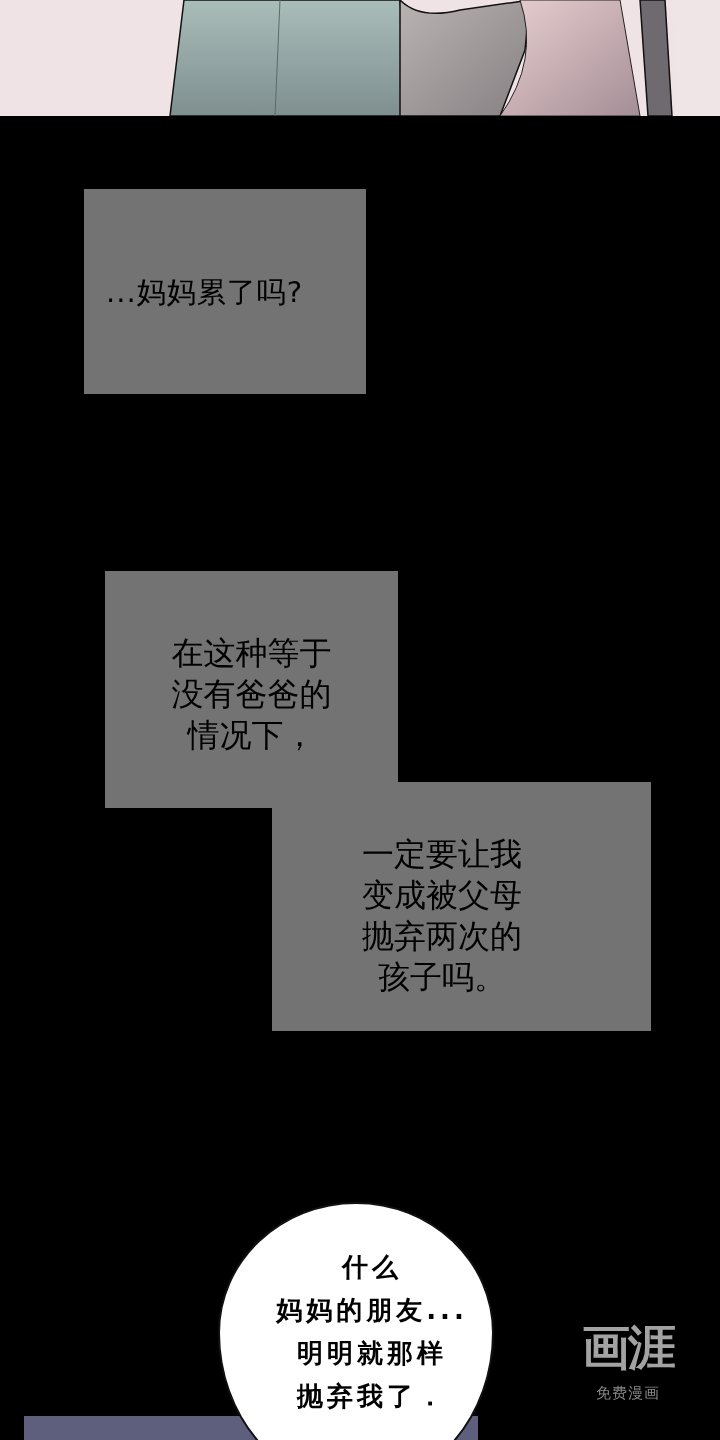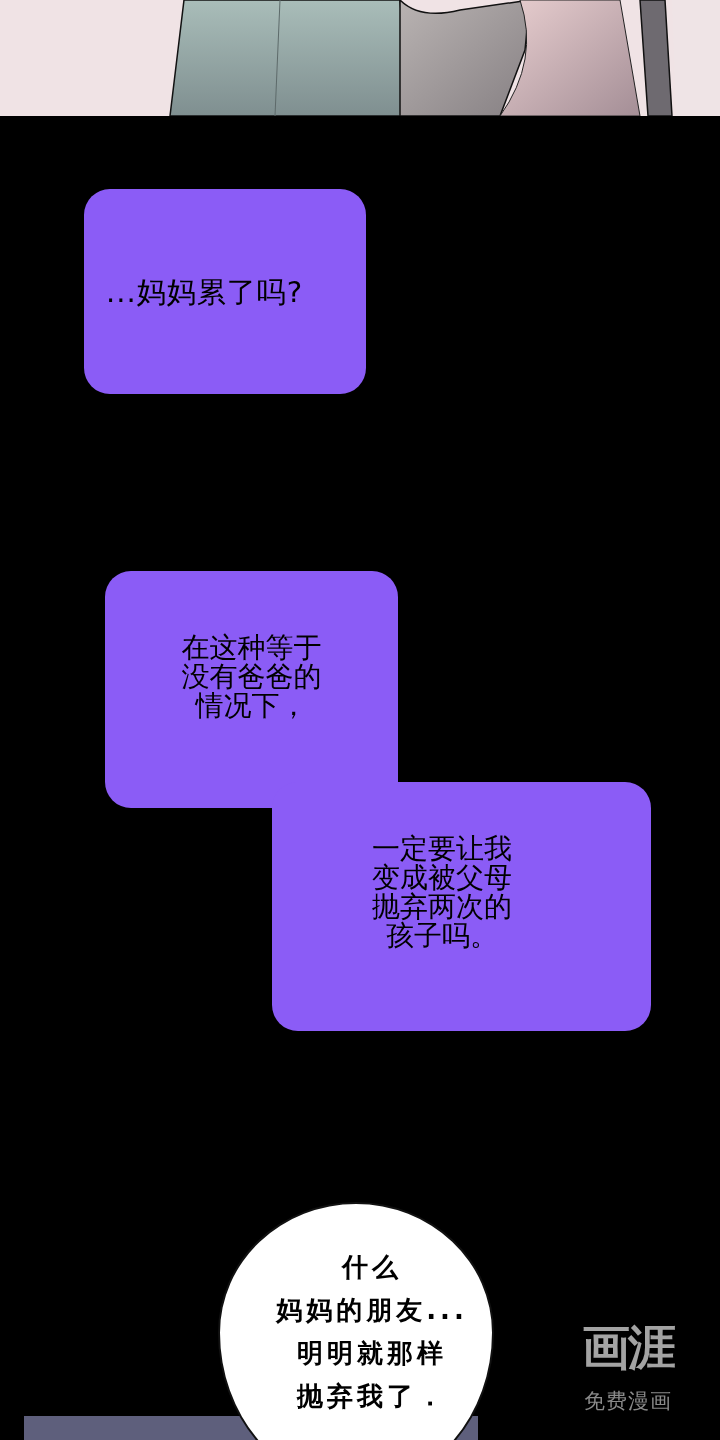--- a/index.html
+++ b/index.html
@@ -1,35 +1,35 @@
 <!DOCTYPE html>
 <html><head>
   <meta charset="utf-8">
   <style>
     html, body { margin: 0; padding: 0; }
     body { width: 720px; height: 1440px; background: #000; position: relative; overflow: hidden;
       font-family: "DejaVu Sans", "Liberation Sans", sans-serif; }
     .panel-art { position: absolute; left: 0; top: 0; width: 720px; height: 116px; overflow: hidden;
       background: linear-gradient(90deg, #f3e6e8 0%, #ecdcdf 20%, #e8d9dc 100%); }
     .panel-art svg { position: absolute; left: 0; top: 0; }
-    .caption-box { position: absolute; background: #8b5cf6; color: #000; border-radius: 26px; }
+    .caption-box { position: absolute; background: #737373; color: #000; }
     .cap1 { left: 84px; top: 189px; width: 282px; height: 205px; }
     .cap1 .txt { position: absolute; left: 22px; top: 84px; font-size: 29px; letter-spacing: 1px; white-space: nowrap; }
     .cap2a { left: 105px; top: 571px; width: 293px; height: 237px; }
     .cap2b { left: 272px; top: 782px; width: 347px; height: 249px; padding-left: 32px; }
-    .lines { position: absolute; text-align: center; font-size: 28px; line-height: 29px; white-space: pre; }
+    .lines { position: absolute; text-align: center; font-size: 32px; line-height: 41px; white-space: pre; }
     .cap2a .lines { left: 0; width: 293px; top: 62px; padding-left: 0; }
     .cap2b .lines { left: 40px; width: 260px; top: 52px; }
     .strip { position: absolute; left: 24px; top: 1416px; width: 454px; height: 24px; background: #5e5f7c; }
     .bubble { position: absolute; left: 218px; top: 1202px; width: 272px; height: 280px; background: #fff;
       border: 2px solid #111; border-radius: 50% 50% 48% 48% / 46% 46% 54% 54%; }
     .bubble .lines { left: 16px; width: 272px; top: 42px; font-size: 26px; line-height: 43px; letter-spacing: 4px; font-weight: bold; }
     .watermark { position: absolute; left: 568px; top: 1318px; width: 120px; color: #7a7a7a; text-align: center; }
     .wm-logo { font-size: 48px; font-weight: bold; letter-spacing: -2px; line-height: 58px; color: #a3a3a3; }
-    .wm-sub { font-size: 21px; line-height: 26px; color: #8a8a8a; letter-spacing: 1px; margin-top: 12px; }
+    .wm-sub { font-size: 15px; line-height: 26px; color: #8a8a8a; letter-spacing: 1px; margin-top: 4px; }
   </style>
 </head>
 <body>
 
 <div class="panel-art">
   <svg width="720" height="116" viewBox="0 0 720 116">
     <defs>
       <linearGradient id="g1" x1="0" y1="0" x2="0" y2="1">
         <stop offset="0" stop-color="#a9bdb9"></stop>
         <stop offset="1" stop-color="#7f8f90"></stop>

